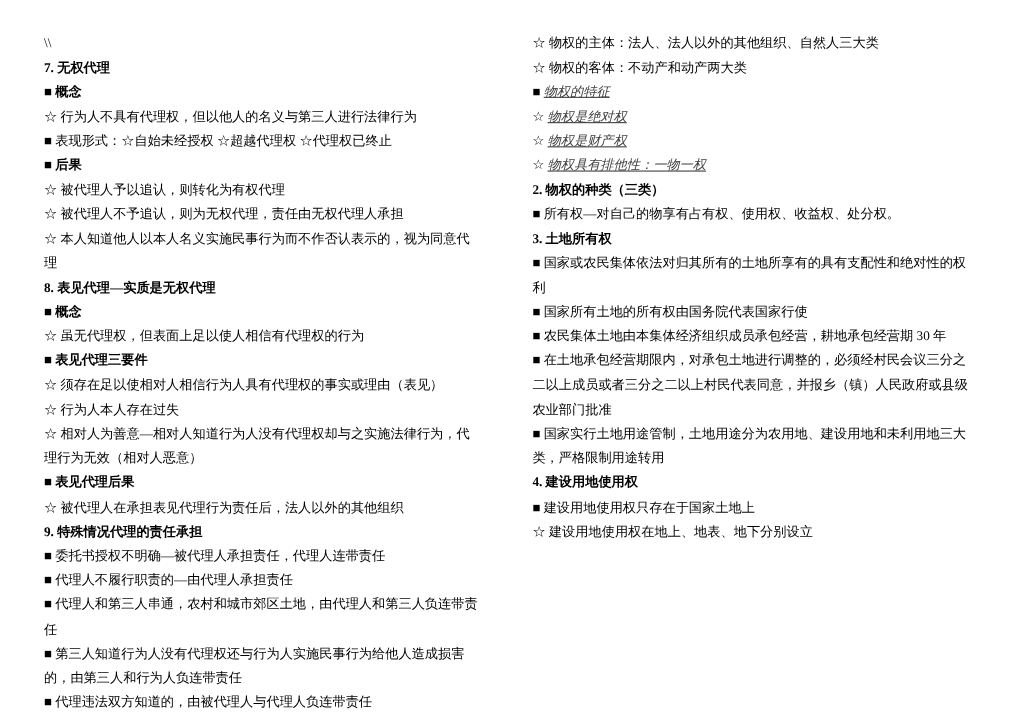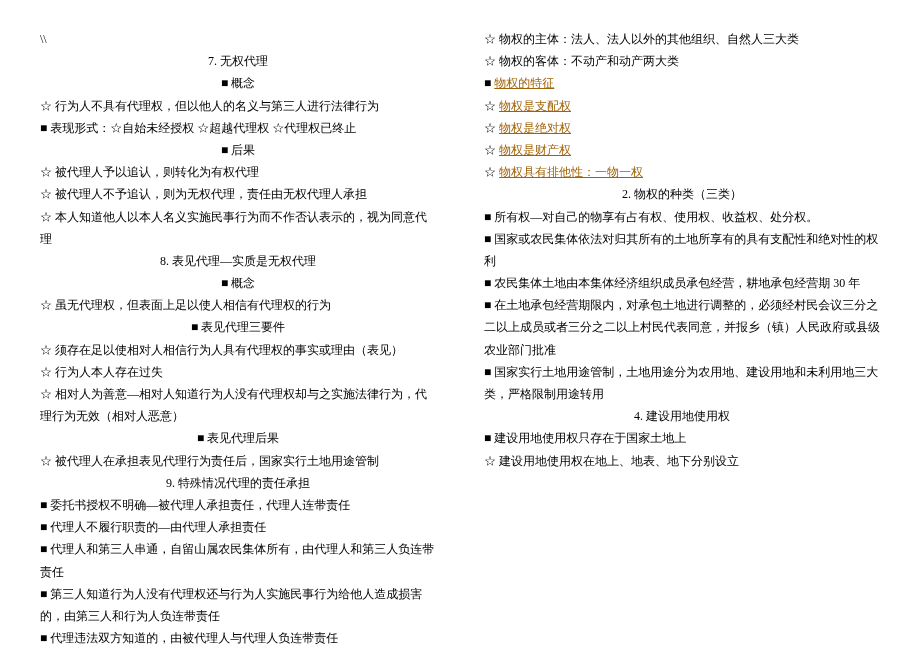--- a/index.html
+++ b/index.html
@@ -14,22 +14,22 @@
     .container {
       display: flex;
       gap: 48px;
     }
     .column {
       flex: 1;
     }
     .line {
       white-space: normal;
     }
-    .bold { font-weight: normal; text-align: center; }
-    .red { color: #a16207; }
+    .bold { font-weight: bold; }
+    .red { color: #404040; font-style: italic; }
     .underline { text-decoration: underline; }
   </style>
 </head>
 <body>
 
 <div class="container">
   <div class="column">
     <div id="left-lines">
         <div class="line ">\\</div>
         <div class="line bold">7.  无权代理</div>
@@ -41,42 +41,43 @@
         <div class="line ">☆  被代理人不予追认，则为无权代理，责任由无权代理人承担</div>
         <div class="line ">☆  本人知道他人以本人名义实施民事行为而不作否认表示的，视为同意代理</div>
         <div class="line bold">8.  表见代理—实质是无权代理</div>
         <div class="line bold">■  概念</div>
         <div class="line ">☆  虽无代理权，但表面上足以使人相信有代理权的行为</div>
         <div class="line bold">■  表见代理三要件</div>
         <div class="line ">☆  须存在足以使相对人相信行为人具有代理权的事实或理由（表见）</div>
         <div class="line ">☆  行为人本人存在过失</div>
         <div class="line ">☆  相对人为善意—相对人知道行为人没有代理权却与之实施法律行为，代理行为无效（相对人恶意）</div>
         <div class="line bold">■  表见代理后果</div>
-        <div class="line ">☆  被代理人在承担表见代理行为责任后，国家实行土地用途管制</div>
+        <div class="line ">☆  被代理人在承担表见代理行为责任后，法人以外的其他组织</div>
         <div class="line bold">9.  特殊情况代理的责任承担</div>
         <div class="line ">■  委托书授权不明确—被代理人承担责任，代理人连带责任</div>
         <div class="line ">■  代理人不履行职责的—由代理人承担责任</div>
-        <div class="line ">■  代理人和第三人串通，自留山属农民集体所有，由代理人和第三人负连带责任</div>
+        <div class="line ">■  代理人和第三人串通，农村和城市郊区土地，由代理人和第三人负连带责任</div>
         <div class="line ">■  第三人知道行为人没有代理权还与行为人实施民事行为给他人造成损害的，由第三人和行为人负连带责任</div>
         <div class="line ">■  代理违法双方知道的，由被代理人与代理人负连带责任</div>
       </div>
 
   </div>
   <div class="column">
     <div id="right-lines">
         <div class="line ">☆  物权的主体：法人、法人以外的其他组织、自然人三大类</div>
         <div class="line ">☆  物权的客体：不动产和动产两大类</div>
         <div class="line"><span>■  </span><span class="red underline">物权的特征</span></div>
-        <div class="line"><span>☆  </span><span class="red underline">物权是支配权</span></div>
         <div class="line"><span>☆  </span><span class="red underline">物权是绝对权</span></div>
         <div class="line"><span>☆  </span><span class="red underline">物权是财产权</span></div>
         <div class="line"><span>☆  </span><span class="red underline">物权具有排他性：一物一权</span></div>
         <div class="line bold">2.  物权的种类（三类）</div>
         <div class="line ">■  所有权—对自己的物享有占有权、使用权、收益权、处分权。</div>
+        <div class="line bold">3.  土地所有权</div>
         <div class="line ">■  国家或农民集体依法对归其所有的土地所享有的具有支配性和绝对性的权利</div>
+        <div class="line ">■  国家所有土地的所有权由国务院代表国家行使</div>
         <div class="line ">■  农民集体土地由本集体经济组织成员承包经营，耕地承包经营期 30 年</div>
         <div class="line ">■  在土地承包经营期限内，对承包土地进行调整的，必须经村民会议三分之二以上成员或者三分之二以上村民代表同意，并报乡（镇）人民政府或县级农业部门批准</div>
         <div class="line ">■  国家实行土地用途管制，土地用途分为农用地、建设用地和未利用地三大类，严格限制用途转用</div>
         <div class="line bold">4.  建设用地使用权</div>
         <div class="line ">■  建设用地使用权只存在于国家土地上</div>
         <div class="line ">☆  建设用地使用权在地上、地表、地下分别设立</div>
       </div>
   </div>
 </div>
 

